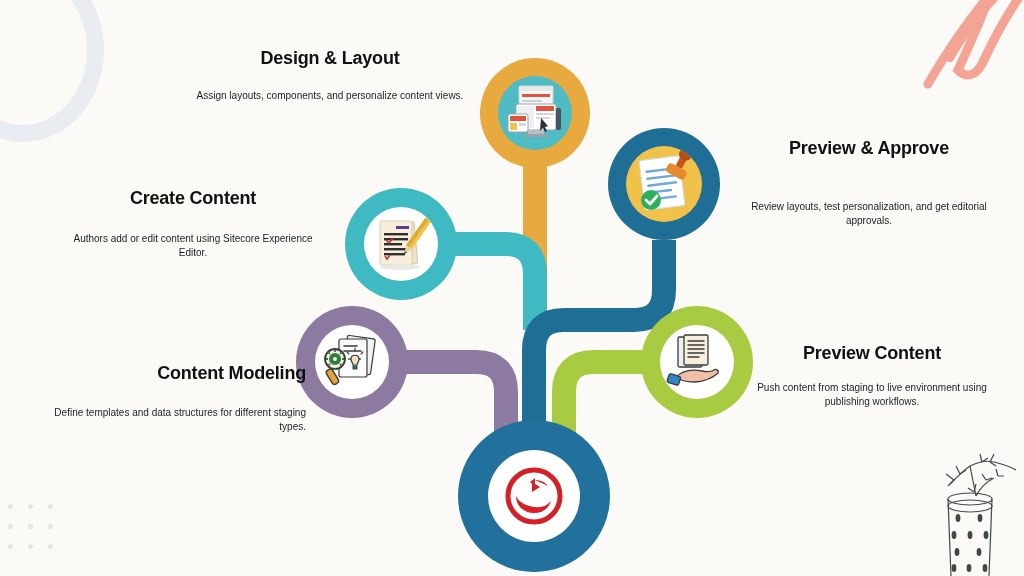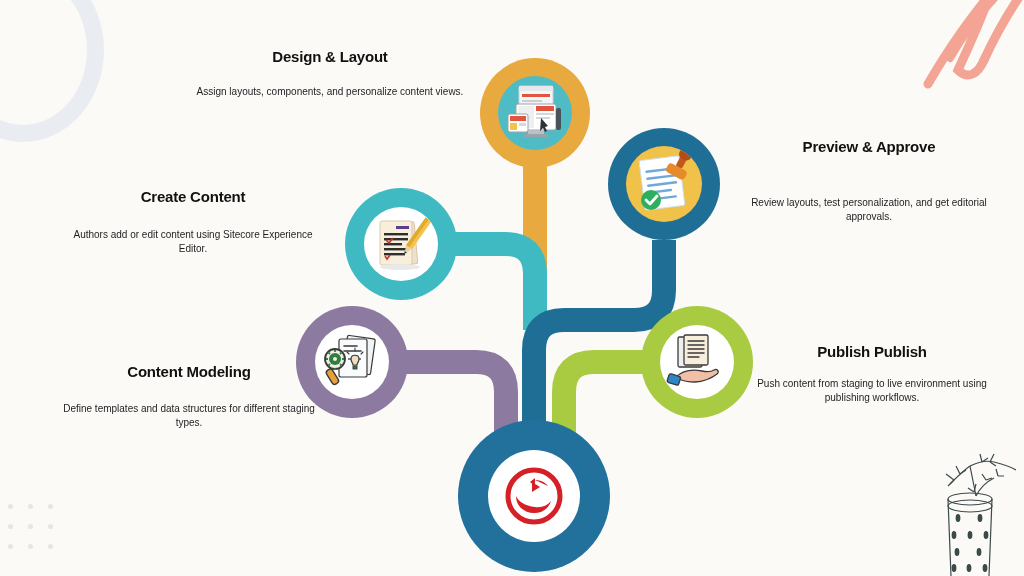--- a/index.html
+++ b/index.html
@@ -39,28 +39,28 @@
   #node-publish{left:641px;top:306px;width:112px;height:112px;background:#A8CB42;}
   #node-publish .disc{width:74px;height:74px;}
 
   #node-hub{left:458px;top:420px;width:152px;height:152px;background:#22709C;}
   #node-hub .disc{width:92px;height:92px;}
 
   .node svg{display:block;}
 
   
   .block{position:absolute;}
-  .block h3{margin:0;font-size:15px;font-weight:bold;letter-spacing:-.2px;line-height:1.2;color:#111;}
+  .block h3{margin:0;font-size:18px;font-weight:bold;letter-spacing:-.2px;line-height:1.2;color:#111;}
   .block p{margin:0;font-size:10px;line-height:1.42;color:#1d1e20;}
 
   #txt-design{left:180px;top:48px;width:300px;text-align:center;}
   #txt-design h3{margin-bottom:19px;}
   #txt-create{left:58px;top:188px;width:270px;text-align:center;}
   #txt-create h3{margin-bottom:22px;}
-  #txt-modeling{left:55px;top:363px;width:268px;text-align:center;}
+  #txt-modeling{left:38px;top:363px;width:268px;text-align:right;}
   #txt-modeling h3{margin-bottom:21px;}
   #txt-preview{left:740px;top:138px;width:258px;text-align:center;}
   #txt-preview h3{margin-bottom:40px;}
   #txt-publish{left:740px;top:343px;width:264px;text-align:center;}
   #txt-publish h3{margin-bottom:16px;}
 </style>
 </head>
 <body style="background: rgb(251, 250, 247);">
 
 <div class="stage">
@@ -275,17 +275,17 @@
     <h3>Content Modeling</h3>
     <p>Define templates and data structures for different staging types.</p>
   </div>
 
   <div class="block" id="txt-preview">
     <h3>Preview &amp; Approve</h3>
     <p>Review layouts, test personalization, and get editorial approvals.</p>
   </div>
 
   <div class="block" id="txt-publish">
-    <h3>Publish Publish</h3>
+    <h3>Preview Content</h3>
     <p>Push content from staging to live environment using publishing workflows.</p>
   </div>
 
 </div>
 
 </body></html>

